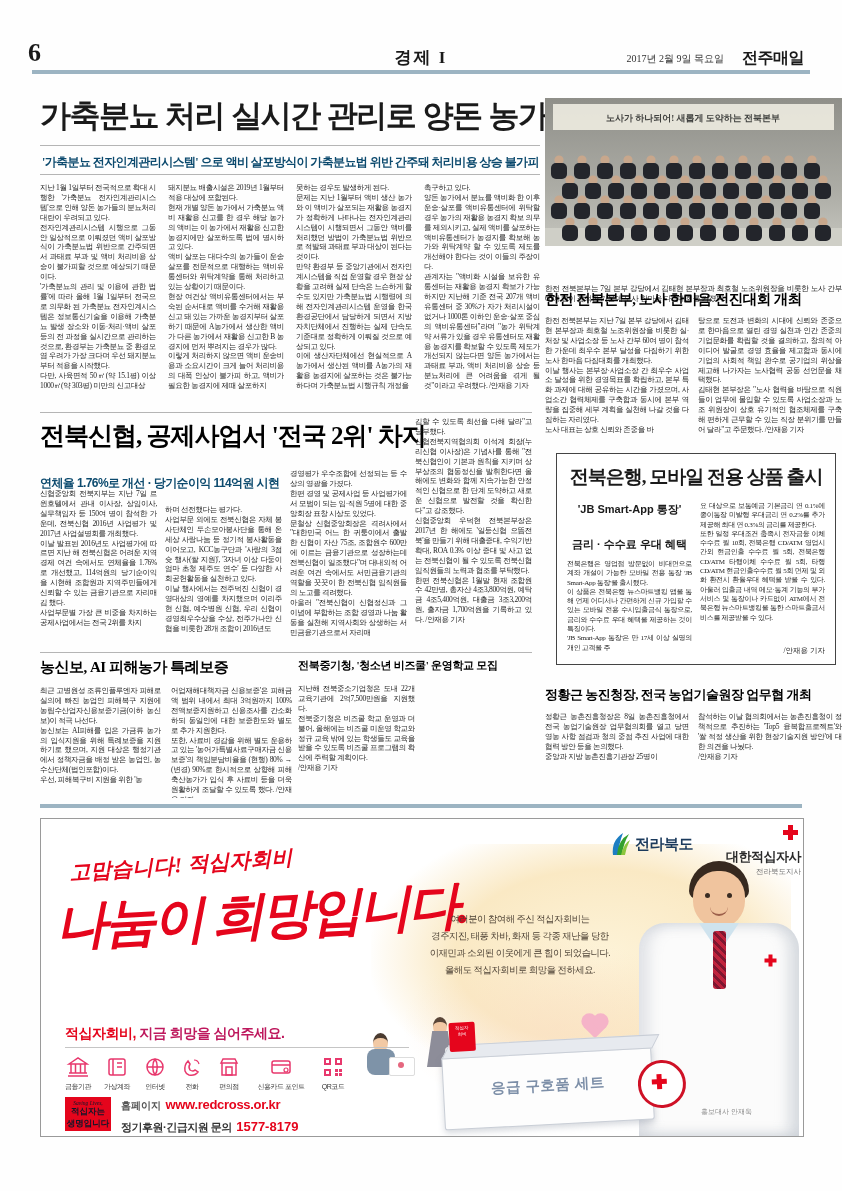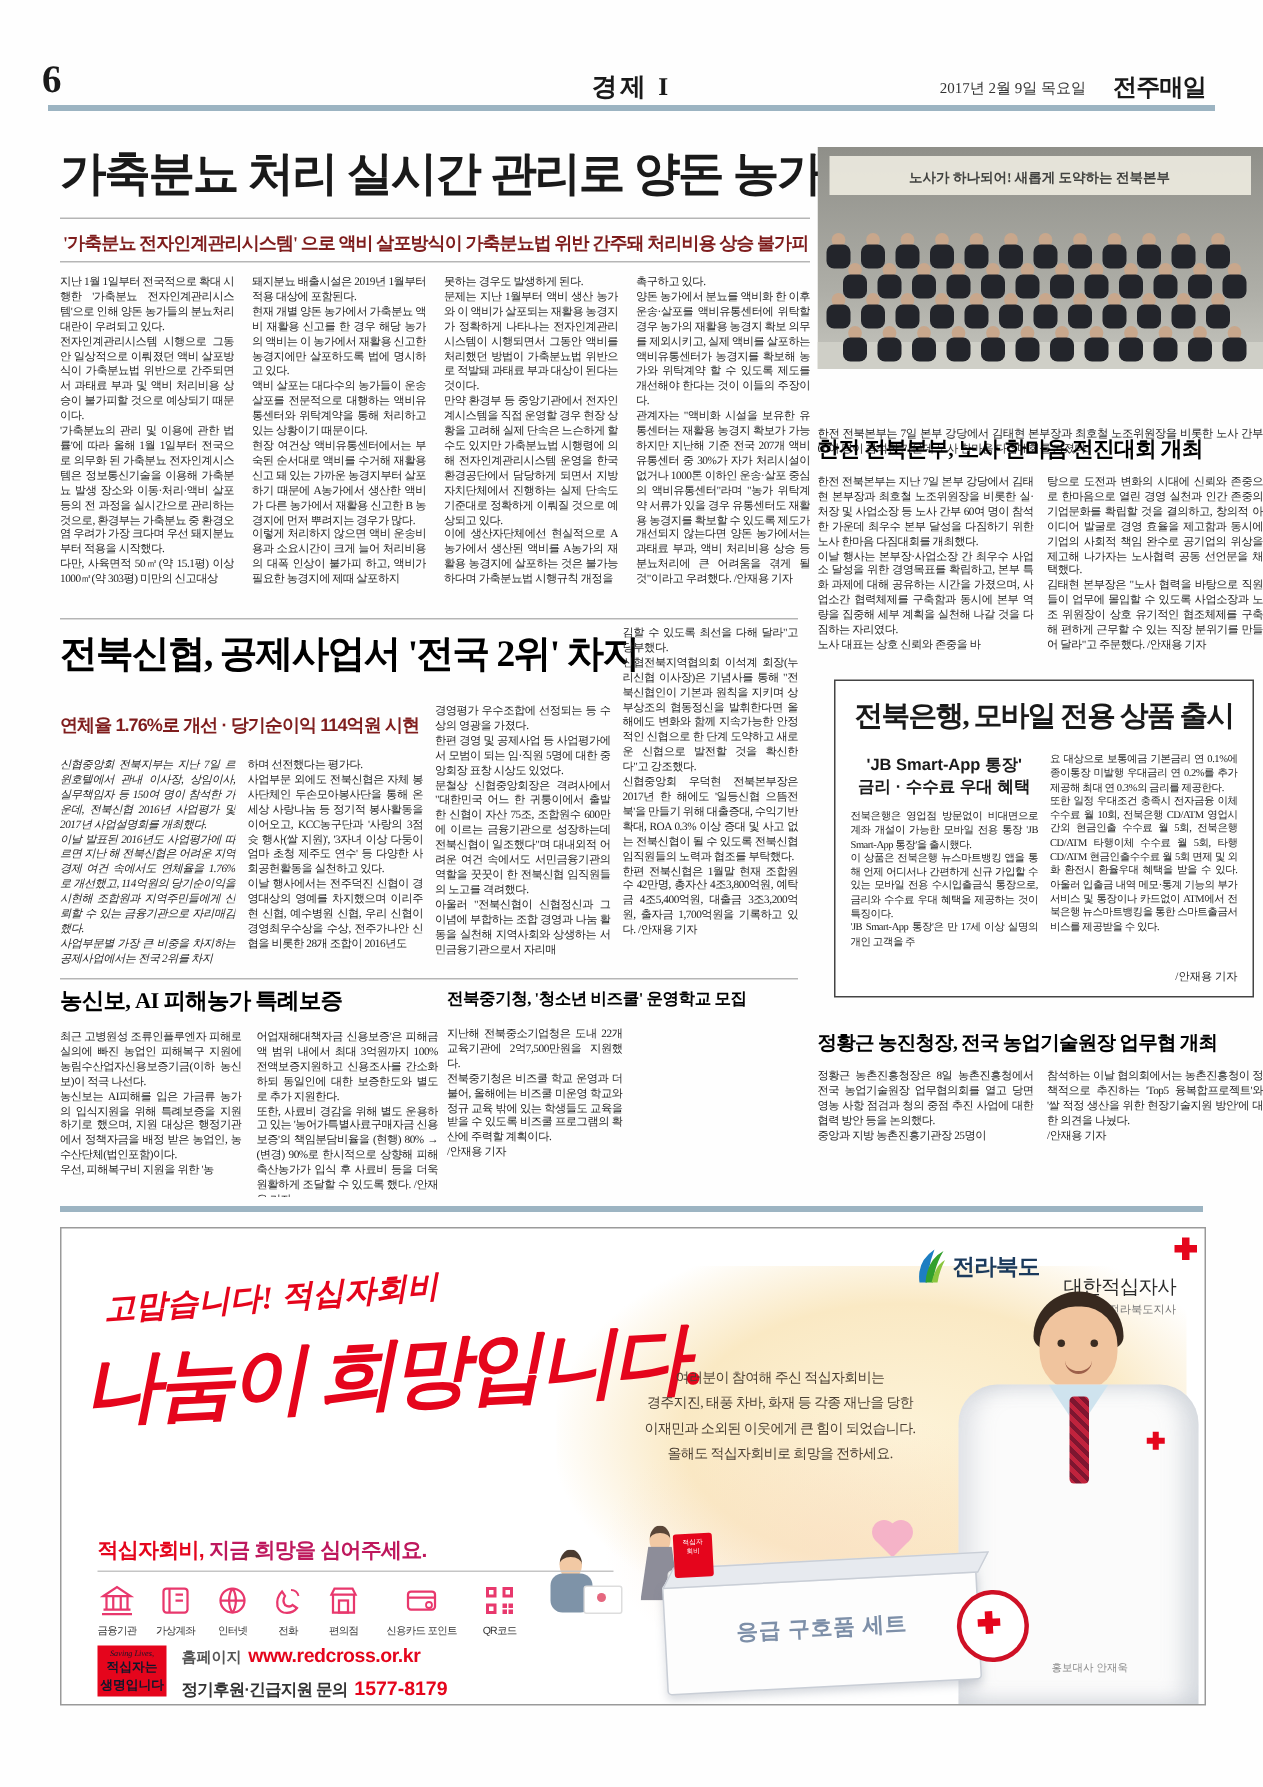--- a/index.html
+++ b/index.html
@@ -6,21 +6,21 @@
   #page{position:relative;width:842px;height:1191px;margin:0 auto;background:#fefefe;
         font-family:"Liberation Serif","DejaVu Serif",serif;color:#1a1a1a;overflow:hidden;}
   .abs{position:absolute;}
   .rule-thick{background:#9cb4c2;height:4px;}
   .rule-thin{background:#b5b5b5;height:1px;}
   .pagenum{font-size:26px;font-weight:bold;font-family:"Liberation Serif",serif;}
   .section{font-size:17px;font-weight:bold;letter-spacing:2px;}
   .dateline{font-size:10px;color:#333;}
   .masthead{font-size:16px;font-weight:bold;font-family:"Liberation Sans",sans-serif;letter-spacing:-0.5px;}
   .h-main{font-family:"Liberation Sans","DejaVu Sans",sans-serif;font-weight:bold;font-size:31px;letter-spacing:-1.5px;white-space:nowrap;}
-  .h-sub{font-size:12px;letter-spacing:-0.6px;white-space:nowrap;font-weight:bold;color:#7f1d1d;}
+  .h-sub{font-size:12px;letter-spacing:-0.6px;white-space:nowrap;font-weight:bold;color:#0c4a6e;}
   .h-serif{font-weight:bold;color:#000;white-space:nowrap;}
   .gothic{font-family:"Liberation Sans","DejaVu Sans",sans-serif;}
   .col{font-size:7.5px;line-height:9.9px;letter-spacing:-0.3px;text-align:justify;
        white-space:pre-line;overflow:hidden;color:#222;}
   .caption{font-size:7.6px;line-height:10px;letter-spacing:-0.3px;text-align:justify;color:#222;margin-top:32px;}
   .byline{font-size:7.5px;text-align:right;color:#222;}
   .boxed{border:1px solid #444;background:#fff;}
   
   #ad{border:1px solid #9a9a9a;background:#fff;overflow:hidden;}
   .script-red{color:#e5051c;font-style:italic;font-weight:bold;font-family:"Liberation Serif",serif;}
@@ -149,37 +149,37 @@
     </div>
   </div>
 
   <div class="abs" style="left:40px;top:417px;width:492px;height:232px;">
     <div class="abs h-serif" style="top:2px;left:0;font-size:25px;letter-spacing:-1px;">전북신협, 공제사업서 '전국 2위' 차지</div>
     <div class="abs h-sub gothic" style="top:58px;left:0;font-size:12px;">연체율 1.76%로 개선 · 당기순이익 114억원 시현</div>
     <div class="col abs" style="top:52px;left:250px;width:117px;height:178px;">경영평가 우수조합에 선정되는 등 수상의 영광을 가졌다.
 한편 경영 및 공제사업 등 사업평가에서 모범이 되는 임·직원 5명에 대한 중앙회장 표창 시상도 있었다.
 문철상 신협중앙회장은 격려사에서 "대한민국 어느 한 귀퉁이에서 출발한 신협이 자산 75조, 조합원수 600만에 이르는 금융기관으로 성장하는데 전북신협이 일조했다"며 대내외적 어려운 여건 속에서도 서민금융기관의 역할을 꿋꿋이 한 전북신협 임직원들의 노고를 격려했다.
 아울러 "전북신협이 신협정신과 그 이념에 부합하는 조합 경영과 나눔 활동을 실천해 지역사회와 상생하는 서민금융기관으로서 자리매</div>
-    <div class="col abs" style="top:88px;left:0;width:117px;height:142px;font-style:italic;">신협중앙회 전북지부는 지난 7일 르윈호텔에서 관내 이사장, 상임이사, 실무책임자 등 150여 명이 참석한 가운데, 전북신협 2016년 사업평가 및 2017년 사업설명회를 개최했다.
+    <div class="col abs" style="top:72px;left:0;width:117px;height:142px;">신협중앙회 전북지부는 지난 7일 르윈호텔에서 관내 이사장, 상임이사, 실무책임자 등 150여 명이 참석한 가운데, 전북신협 2016년 사업평가 및 2017년 사업설명회를 개최했다.
 이날 발표된 2016년도 사업평가에 따르면 지난 해 전북신협은 어려운 지역 경제 여건 속에서도 연체율을 1.76%로 개선했고, 114억원의 당기순이익을 시현해 조합원과 지역주민들에게 신뢰할 수 있는 금융기관으로 자리매김 했다.
 사업부문별 가장 큰 비중을 차지하는 공제사업에서는 전국 2위를 차지</div>
     <div class="col abs" style="top:88px;left:125px;width:117px;height:142px;">하며 선전했다는 평가다.
 사업부문 외에도 전북신협은 자체 봉사단체인 두손모아봉사단을 통해 온 세상 사랑나눔 등 정기적 봉사활동을 이어오고, KCC농구단과 '사랑의 3점슛 행사(쌀 지원)', '3자녀 이상 다둥이 엄마 초청 제주도 연수' 등 다양한 사회공헌활동을 실천하고 있다.
 이날 행사에서는 전주덕진 신협이 경영대상의 영예를 차지했으며 이리주현 신협, 예수병원 신협, 우리 신협이 경영최우수상을 수상, 전주가나안 신협을 비롯한 28개 조합이 2016년도</div>
     <div class="col abs" style="top:0;left:375px;width:117px;height:230px;">김할 수 있도록 최선을 다해 달라"고 당부했다.
 신협전북지역협의회 이석계 회장(누리신협 이사장)은 기념사를 통해 "전북신협인이 기본과 원칙을 지키며 상부상조의 협동정신을 발휘한다면 올해에도 변화와 함께 지속가능한 안정적인 신협으로 한 단계 도약하고 새로운 신협으로 발전할 것을 확신한다"고 강조했다.
 신협중앙회 우덕현 전북본부장은 2017년 한 해에도 '일등신협 으뜸전북'을 만들기 위해 대출증대, 수익기반 확대, ROA 0.3% 이상 증대 및 사고 없는 전북신협이 될 수 있도록 전북신협 임직원들의 노력과 협조를 부탁했다.
 한편 전북신협은 1월말 현재 조합원 수 42만명, 총자산 4조3,800억원, 예탁금 4조5,400억원, 대출금 3조3,200억원, 출자금 1,700억원을 기록하고 있다.   /안재용 기자</div>
   </div>
   <div class="abs rule-thin" style="left:40px;top:652px;width:492px;"></div>
 
   <div class="abs boxed" style="left:556px;top:453px;width:278px;height:210px;">
     <div style="text-align:center;font-size:19px;font-weight:bold;margin-top:10px;letter-spacing:-1px;">전북은행, 모바일 전용 상품 출시</div>
     <div class="abs" style="top:44px;left:10px;width:125px;">
-      <div class="gothic" style="text-align:center;font-size:11px;font-weight:bold;margin:4px 0 0;">'JB Smart-App 통장'</div>
+      <div class="gothic" style="text-align:center;font-size:11px;font-weight:bold;margin:4px 0 20px;">'JB Smart-App 통장'</div>
       <div class="gothic" style="text-align:center;font-size:11px;font-weight:bold;margin-bottom:8px;">금리 · 수수료 우대 혜택</div>
       <div class="col" style="height:108px;font-size:7px;line-height:9.3px;">전북은행은 영업점 방문없이 비대면으로 계좌 개설이 가능한 모바일 전용 통장 'JB Smart-App 통장'을 출시했다.
 이 상품은 전북은행 뉴스마트뱅킹 앱을 통해 언제 어디서나 간편하게 신규 가입할 수 있는 모바일 전용 수시입출금식 통장으로, 금리와 수수료 우대 혜택을 제공하는 것이 특징이다.
 'JB Smart-App 통장'은 만 17세 이상 실명의 개인 고객을 주</div>
     </div>
     <div class="col abs" style="top:48px;left:143px;width:125px;height:142px;font-size:7px;line-height:9.3px;">요 대상으로 보통예금 기본금리 연 0.1%에 종이통장 미발행 우대금리 연 0.2%를 추가제공해 최대 연 0.3%의 금리를 제공한다.
 또한 일정 우대조건 충족시 전자금융 이체수수료 월 10회, 전북은행 CD/ATM 영업시간외 현금인출 수수료 월 5회, 전북은행 CD/ATM 타행이체 수수료 월 5회, 타행 CD/ATM 현금인출수수료 월 5회 면제 및 외화 환전시 환율우대 혜택을 받을 수 있다. 아울러 입출금 내역 메모·통계 기능의 부가서비스 및 통장이나 카드없이 ATM에서 전북은행 뉴스마트뱅킹을 통한 스마트출금서비스를 제공받을 수 있다.</div>
     <div class="byline abs" style="top:192px;left:143px;width:125px;">/안재용 기자</div>
   </div>
 
@@ -226,21 +226,21 @@
     <div class="abs" style="left:568px;top:12px;display:flex;align-items:center;">
       <svg width="22" height="26" viewBox="0 0 22 26">
         <path d="M4 24 Q2 10 14 2 Q10 12 9 24 Z" fill="#1d7ec2"></path>
         <path d="M8 24 Q9 9 20 3 Q14 13 13 24 Z" fill="#33a02c"></path>
         <path d="M12 24 Q15 12 21 9 Q17 17 16 24 Z" fill="#8cc63f"></path>
       </svg>
       <span class="gothic" style="font-size:15px;font-weight:bold;color:#1b3a5c;margin-left:4px;letter-spacing:-0.5px;">전라북도</span>
     </div>
     <div class="abs" style="left:668px;top:10px;">
       <span class="crossbar abs" style="left:74px;top:-4px;"></span>
-      <div class="gothic" style="font-size:13px;font-weight:normal;color:#2b2b2b;letter-spacing:-0.5px;">대한적십자사</div>
+      <div class="gothic" style="font-size:13px;font-weight:bold;color:#2b2b2b;letter-spacing:-0.5px;margin-left:17px;">대한적십자사</div>
       <div class="gothic" style="font-size:7.5px;color:#777;text-align:right;margin-top:1px;">전라북도지사</div>
     </div>
 
     <div class="abs" style="left:368px;top:92px;width:222px;text-align:center;font-size:9.3px;line-height:17px;color:#4a3f33;letter-spacing:-0.4px;">
       <div>여러분이 참여해 주신 적십자회비는</div>
       <div>경주지진, 태풍 차바, 화재 등 각종 재난을 당한</div>
       <div>이재민과 소외된 이웃에게 큰 힘이 되었습니다.</div>
       <div>올해도 적십자회비로 희망을 전하세요.</div>
     </div>
 

